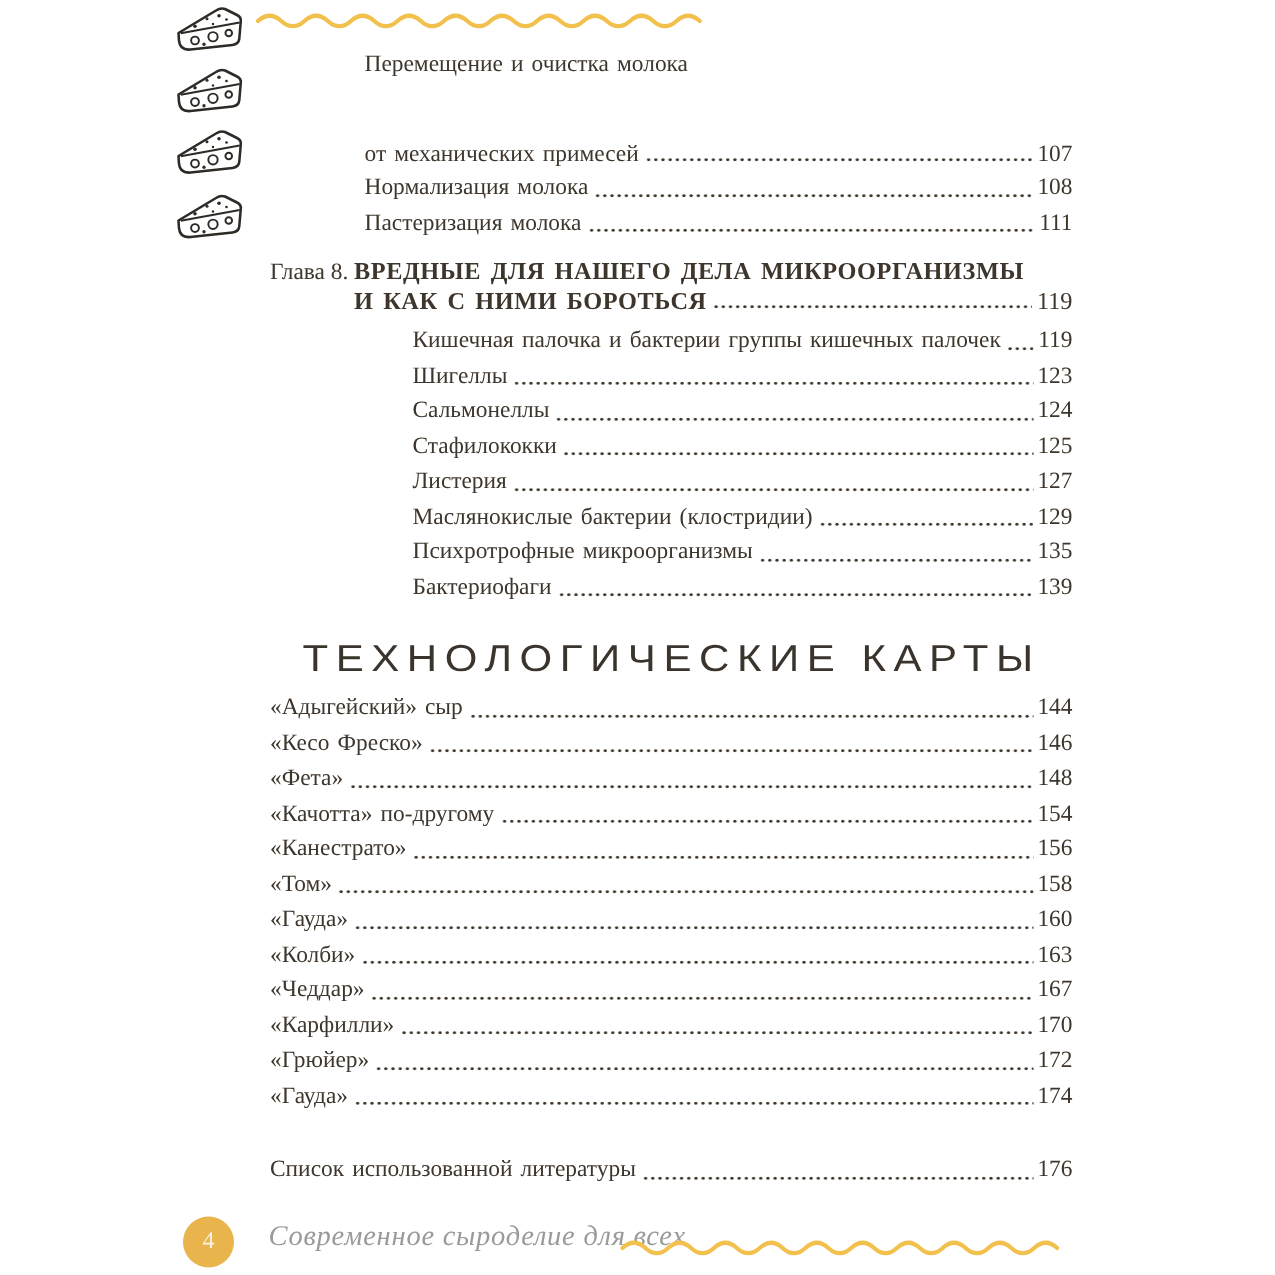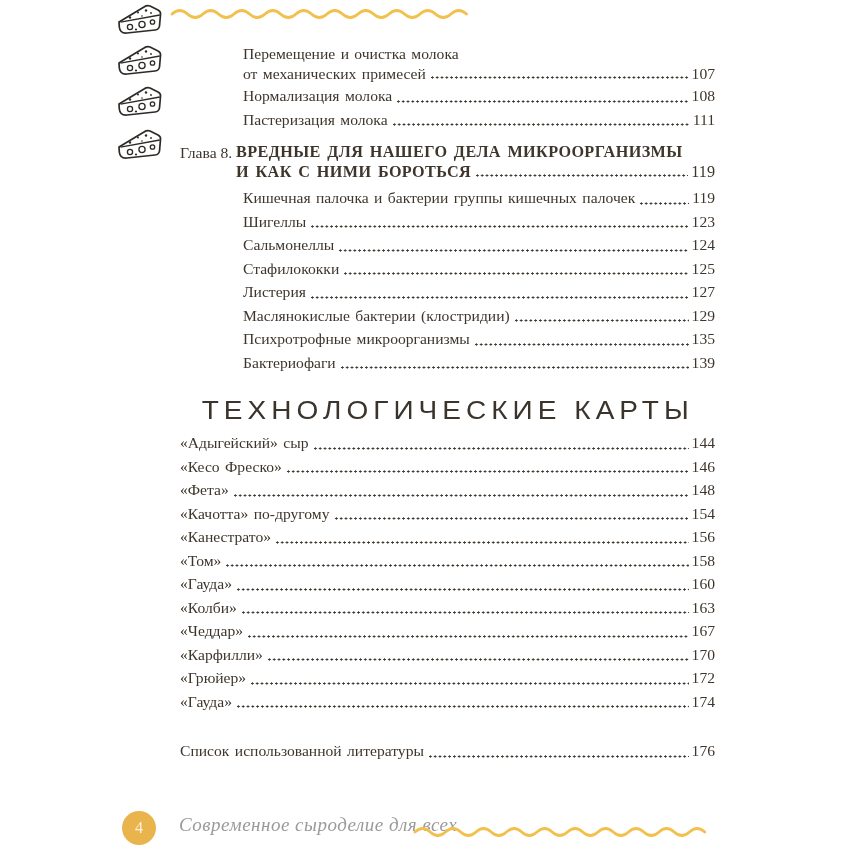--- a/index.html
+++ b/index.html
@@ -25,31 +25,31 @@
   .content{position:absolute;left:180px;top:0;width:535px;}
   .row{display:flex;align-items:baseline;height:23.5px;line-height:23.5px;font-size:15.6px;word-spacing:1.5px;}
   .row .label{white-space:nowrap;}
   .dots{
     flex:1;align-self:flex-end;height:3px;margin:0 3px 5px 4px;
     background-image:radial-gradient(circle, currentColor 0.95px, transparent 1.15px);
     background-size:4.8px 3px;background-repeat:repeat-x;background-position:left bottom;
   }
   .pagenum{white-space:nowrap;}
   
-  .milk-block{margin-left:63px;padding-top:44px;}
+  .milk-block{margin-left:63px;padding-top:33px;}
   .two-line .l1{font-size:15.6px;line-height:19px;height:19px;word-spacing:1.5px;}
-  .two-line .row2{height:21px;line-height:21px;}
+  .two-line .row2{height:21px;line-height:21px;margin-top:40px;}
   
   .chapter{display:flex;margin-top:12px;font-size:15.6px;}
   .ch-prefix{width:56px;flex:0 0 56px;line-height:19px;}
   .ch-body{flex:1;}
   .ch-t1{font-weight:bold;font-size:16.2px;line-height:19px;height:19px;letter-spacing:.4px;word-spacing:2px;}
   .ch-row2{height:20px;line-height:20px;font-weight:bold;font-size:16.2px;letter-spacing:.4px;word-spacing:2px;}
   .ch-row2 .pagenum{font-weight:normal;letter-spacing:0;}
-  .chapter-entries{margin-left:63px;margin-top:4px;}
+  .chapter-entries{margin-left:95px;margin-top:4px;}
   
   .section-title{
     margin-top:21px;height:30px;line-height:30px;text-align:center;
     font-family:"Liberation Sans", sans-serif;font-size:25px;font-weight:400;
     color:#3A342C;
   }
   .section-title span{display:inline-block;letter-spacing:4.5px;transform:scaleX(1.12);transform-origin:center;}
   .section-entries{margin-top:6px;}
   .final-row{margin-top:26px;}
   

